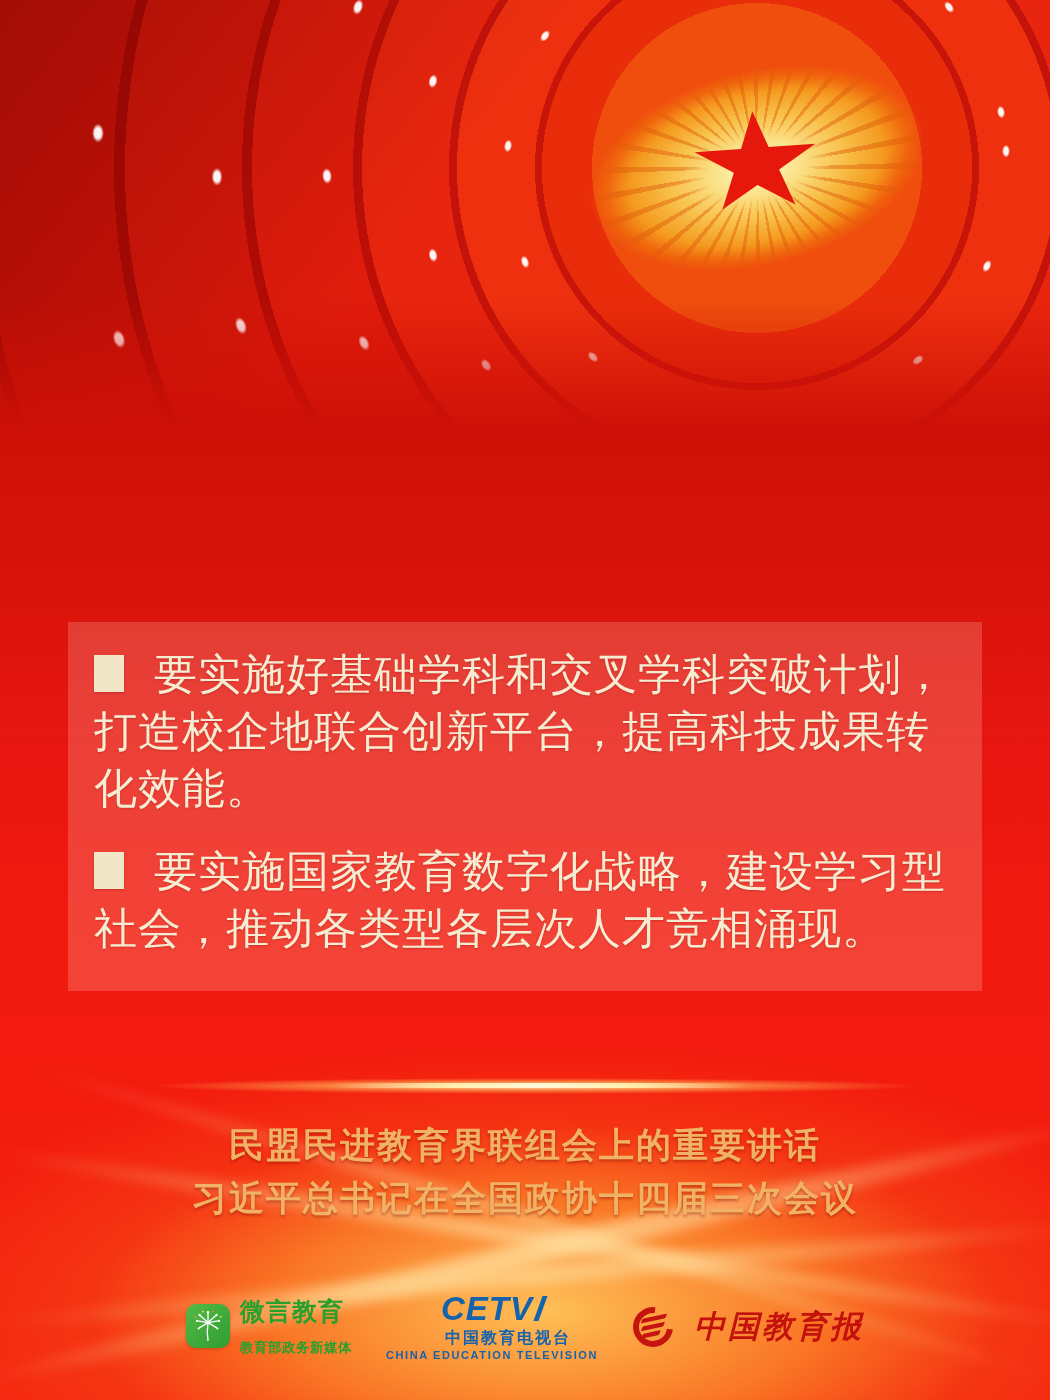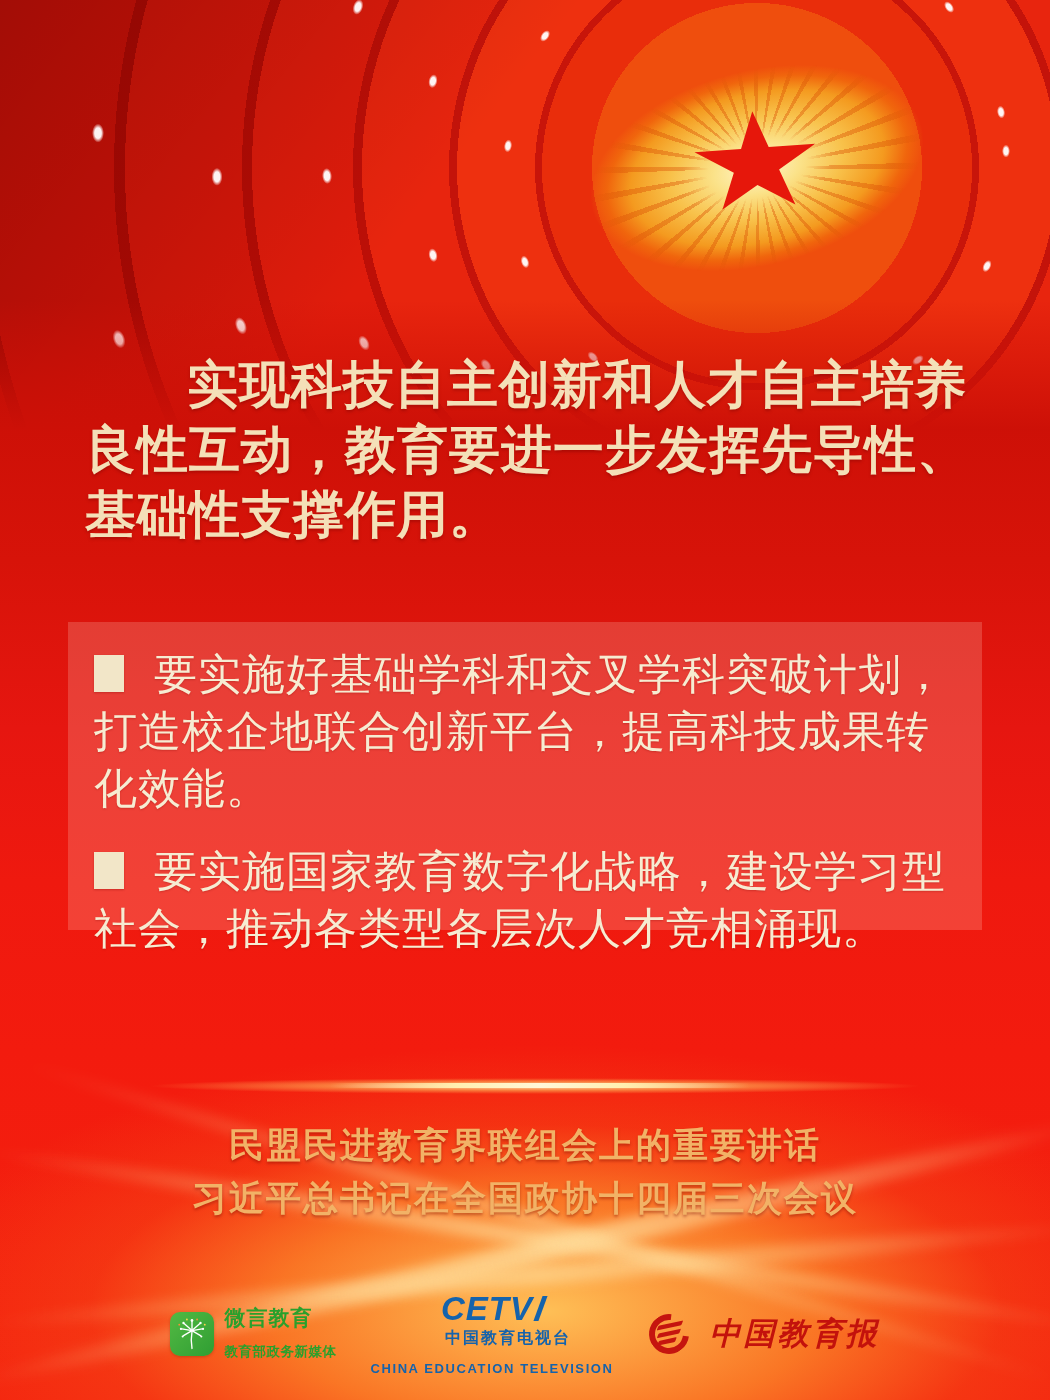--- a/index.html
+++ b/index.html
@@ -54,21 +54,21 @@
     background:linear-gradient(rgba(205,16,7,0),#cd1007);}
   
   .headline{
     position:absolute;left:85px;top:352px;width:888px;margin:0;
     font-size:51px;line-height:65px;font-weight:700;
     color:#f4e0b8;letter-spacing:1px;text-indent:2em;
     text-shadow:0 2px 3px rgba(110,0,0,.35);
   }
   
   .quote-box{
-    position:absolute;left:68px;top:622px;width:914px;height:308px;
+    position:absolute;left:68px;top:622px;width:914px;height:369px;
     background:rgba(255,216,205,.21);
     box-sizing:border-box;padding:24px 26px 0 26px;
   }
   .bullet-item{
     margin:0 0 26px 0;
     font-family:"DejaVu Serif",serif;
     font-size:43px;line-height:57px;color:#f6ecd2;letter-spacing:1px;
     text-shadow:0 1px 2px rgba(110,0,0,.25);
   }
   .bullet-square{
@@ -109,28 +109,28 @@
     display:flex;justify-content:center;align-items:center;gap:34px;
   }
   .logo-group{display:flex;align-items:center;gap:10px;}
   .wy-icon{
     width:44px;height:44px;border-radius:10px;flex:0 0 auto;
     background:linear-gradient(135deg,#53b943,#2f9e33);
     display:flex;align-items:center;justify-content:center;
     box-shadow:0 1px 3px rgba(100,30,0,.3);
   }
   .wy-text{display:flex;flex-direction:column;line-height:1.05;}
-  .wy-name{font-size:21px;font-weight:800;color:#2aa02c;letter-spacing:1px;}
+  .wy-name{font-size:25px;font-weight:800;color:#2aa02c;letter-spacing:1px;}
   .wy-sub{font-size:13.5px;font-weight:700;color:#2aa02c;margin-top:16px;letter-spacing:.5px;}
   .cetv{display:flex;flex-direction:column;align-items:center;line-height:1;}
   .cetv-top{display:flex;align-items:center;}
   .cetv-name{font-size:33px;font-weight:800;font-style:italic;color:#1563ac;letter-spacing:1px;}
   .cetv-slash{width:5px;height:25px;background:#1563ac;transform:skewX(-20deg);margin-left:5px;}
   .cetv-cn{font-size:16px;font-weight:800;color:#1563ac;margin-top:5px;letter-spacing:2px;margin-left:32px;}
-  .cetv-en{font-size:13px;font-weight:700;color:#1563ac;margin-top:16px;letter-spacing:1.6px;}
+  .cetv-en{font-size:11px;font-weight:700;color:#1563ac;margin-top:4px;letter-spacing:1.6px;}
   .jyb{display:flex;align-items:flex-start;gap:20px;}
   .jyb-icon{position:relative;width:42px;height:42px;flex:0 0 auto;}
   .jyb-icon::before{
     content:"";position:absolute;inset:1px;border-radius:50%;
     border:6px solid #c5150f;border-right-color:transparent;
     transform:rotate(-38deg);
   }
   .jyb-stripe{position:absolute;left:11px;height:4.5px;background:#c5150f;transform:skewX(-32deg) rotate(-14deg);border-radius:1px;}
   .jyb-s1{top:10px;width:22px;}
   .jyb-s2{top:18px;width:20px;}
@@ -168,21 +168,20 @@
         <div class="dot" style="width: 16px; height: 10px; left: 327.065px; top: 175.505px; transform: translate(-50%, -50%) rotate(266deg);"></div>
         <div class="dot" style="width: 16px; height: 10px; left: 358.311px; top: 6.91916px; transform: translate(-50%, -50%) rotate(288deg);"></div>
         <div class="dot" style="width: 17.6px; height: 11px; left: 240.595px; top: 325.881px; transform: translate(-50%, -50%) rotate(250deg);"></div>
         <div class="dot" style="width: 17.6px; height: 11px; left: 217.082px; top: 177.424px; transform: translate(-50%, -50%) rotate(270deg);"></div>
         <div class="dot" style="width: 19.2px; height: 12px; left: 119.489px; top: 338.821px; transform: translate(-50%, -50%) rotate(252deg);"></div>
         <div class="dot" style="width: 19.2px; height: 12px; left: 97.9045px; top: 133.458px; transform: translate(-50%, -50%) rotate(270deg);"></div>
       </div>
     <div class="ceiling-fade"></div>
   </div>
 
-  <p class="headline">实现科技自主创新和人才自主培养良性互动，教育要进一步发挥先导性、基础性支撑作用。</p>
 
   <div class="quote-box">
     <p class="bullet-item"><span class="bullet-square"></span><span>要实施好基础学科和交叉学科突破计划，打造校企地联合创新平台，提高科技成果转化效能。</span></p>
     <p class="bullet-item"><span class="bullet-square"></span><span>要实施国家教育数字化战略，建设学习型社会，推动各类型各层次人才竞相涌现。</span></p>
   </div>
 
   <div class="bottom-glow"></div>
   <div class="ray ray1"></div>
   <div class="ray ray2"></div>
   <div class="ray ray3"></div>

